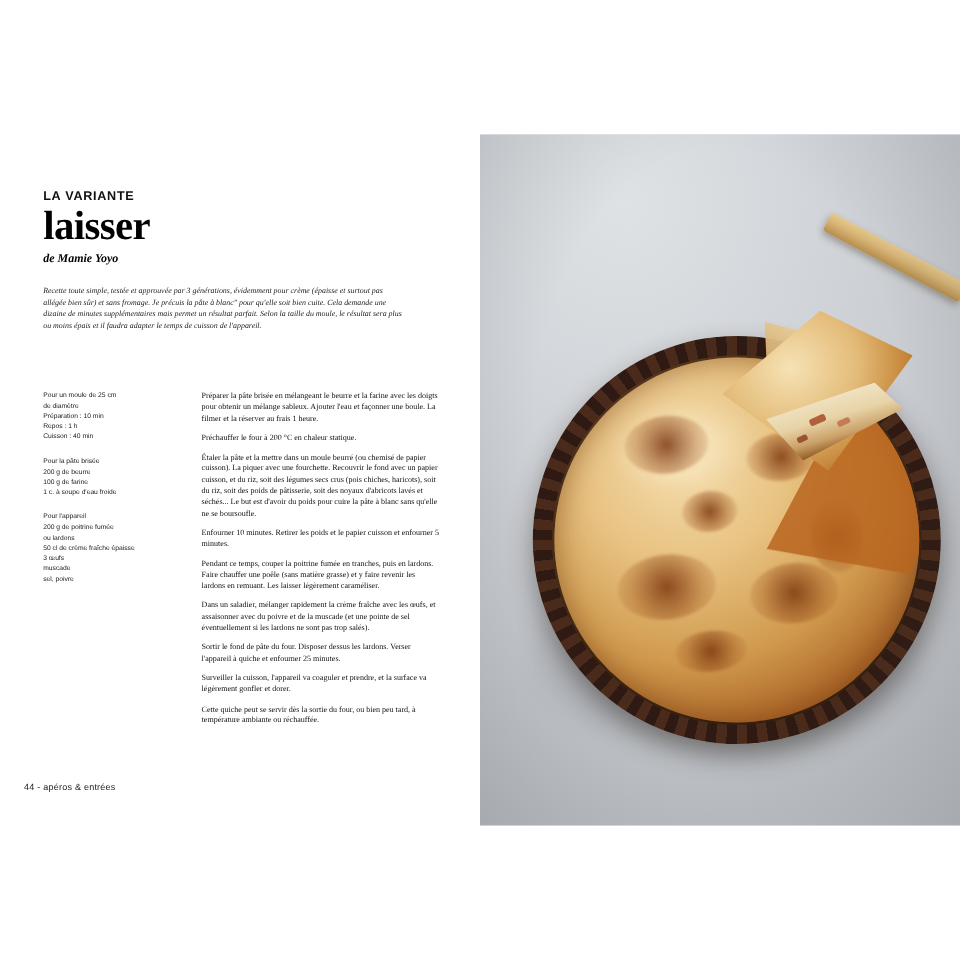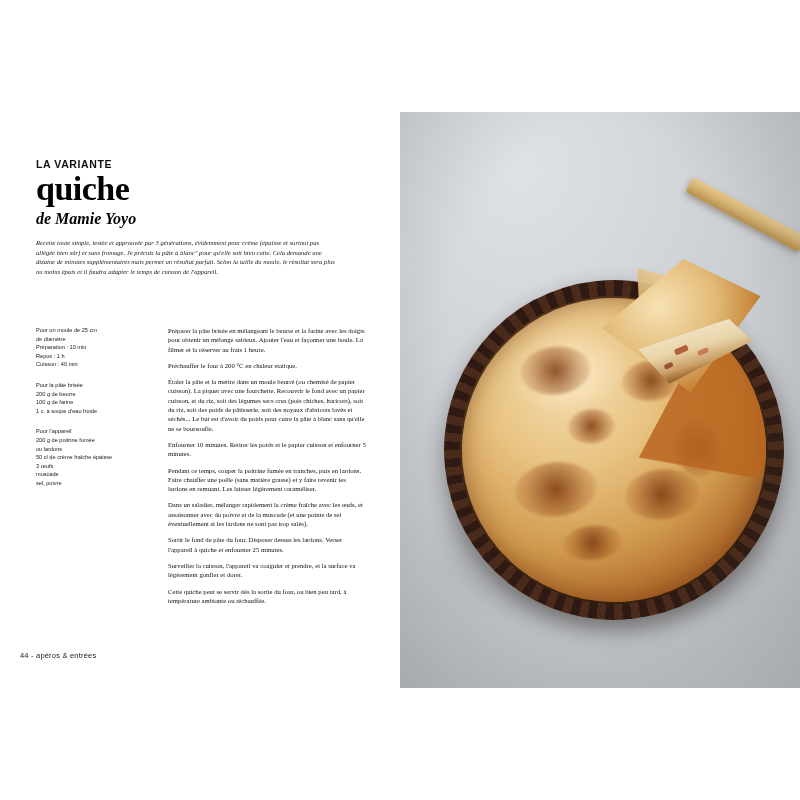--- a/index.html
+++ b/index.html
@@ -68,21 +68,21 @@
     font-size: 34px;
     line-height: 34px;
     color: #000000;
     margin: 0 0 4px 0;
     letter-spacing: -0.5px;
   }
   .subtitle {
     font-family: "Liberation Serif", serif;
     font-weight: bold;
     font-style: italic;
-    font-size: 16px;
+    font-size: 10px;
     color: #000000;
     margin: 0;
   }
 
   .intro {
     position: absolute;
     left: 36px;
     top: 126px;
     width: 300px;
     font-family: "Liberation Serif", serif;
@@ -286,21 +286,21 @@
 </head>
 <body>
 
 <div class="page">
   <div class="spread">
 
     <div class="left-page">
 
       <div class="heading-block">
         <div class="kicker">LA VARIANTE</div>
-        <div class="title">quiche</div>
+        <div class="title">laisser</div>
         <div class="subtitle">de Mamie Yoyo</div>
       </div>
 
       <div class="intro">
         <p>Recette toute simple, testée et approuvée par 3 générations, évidemment pour crème (épaisse et surtout pas allégée bien sûr) et sans fromage. Je précuis la pâte à blanc" pour qu'elle soit bien cuite. Cela demande une dizaine de minutes supplémentaires mais permet un résultat parfait. Selon la taille du moule, le résultat sera plus ou moins épais et il faudra adapter le temps de cuisson de l'appareil.</p>
       </div>
 
       <div class="ingredients">
         <div class="ing-group">
           <div>Pour un moule de 25 cm</div>

